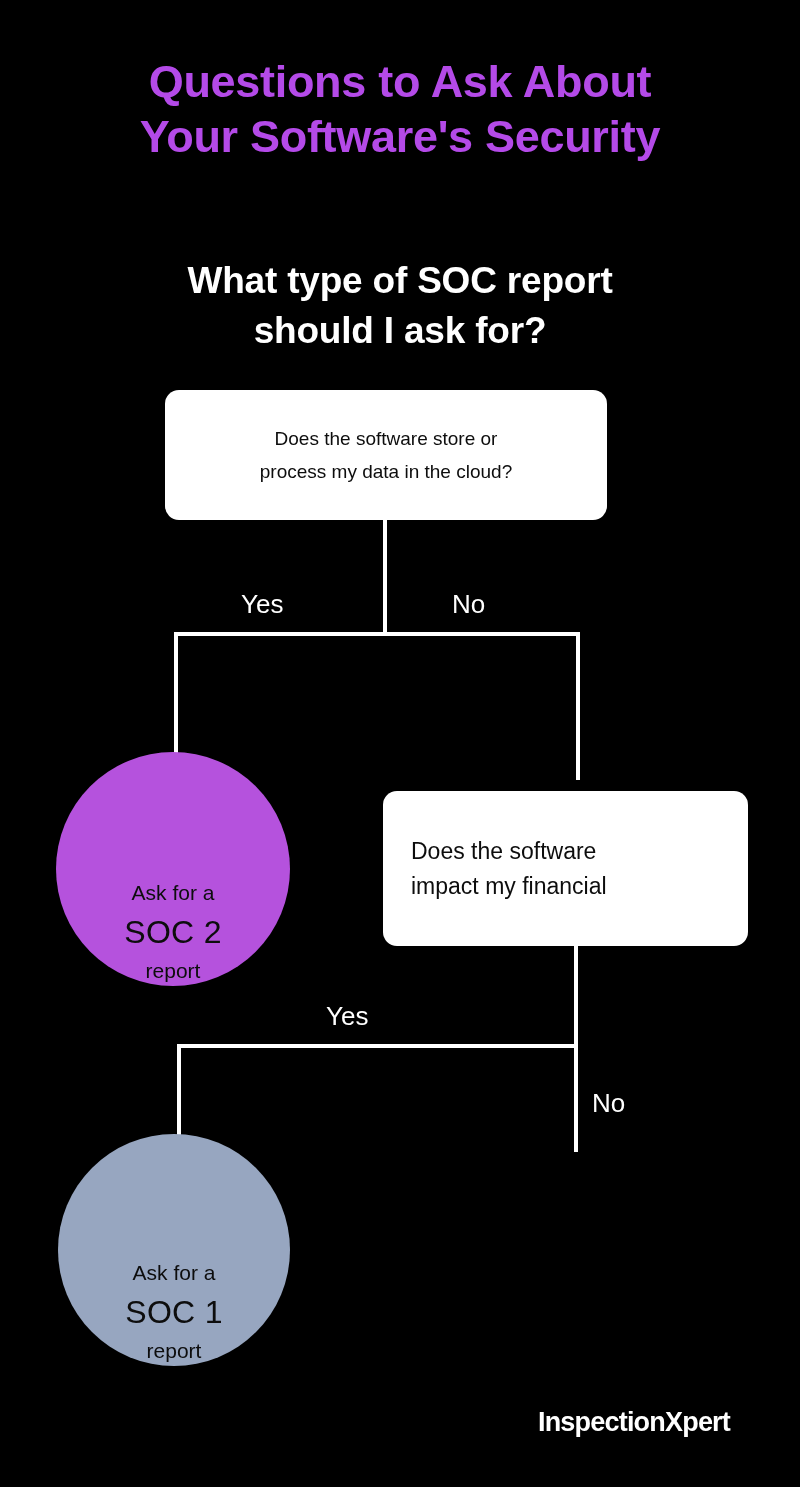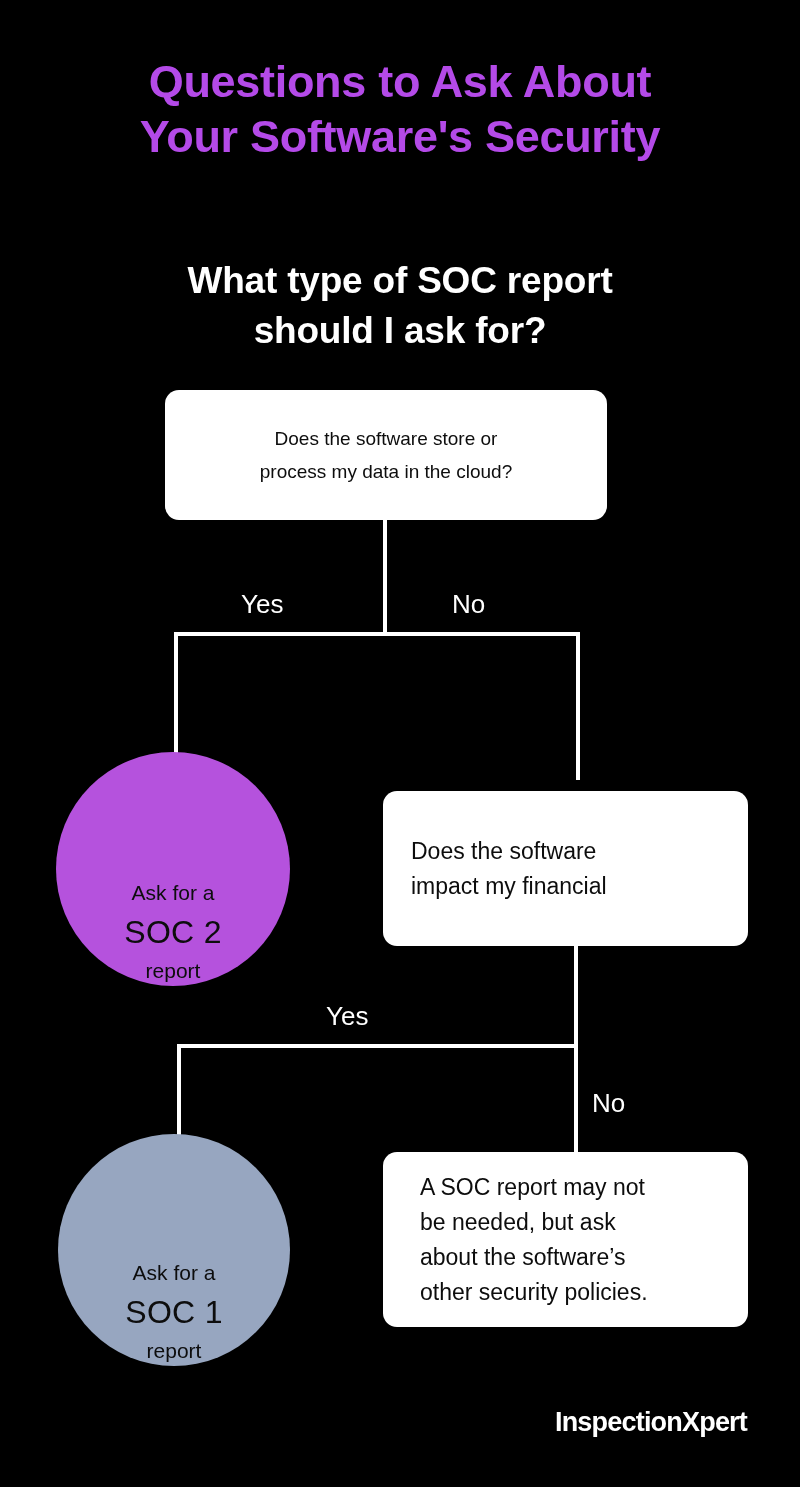--- a/index.html
+++ b/index.html
@@ -156,21 +156,21 @@
     z-index: 2;
   }
   #label-yes-1 { left: 241px; top: 589px; }
   #label-no-1  { left: 452px; top: 589px; }
   #label-yes-2 { left: 326px; top: 1001px; }
   #label-no-2  { left: 592px; top: 1088px; }
 
   
   #logo {
     position: absolute;
-    right: 53px;
+    right: 70px;
     top: 1405px;
     height: 34px;
     display: flex;
     align-items: center;
     color: #ffffff;
   }
   #logo .logo-text {
     font-size: 27px;
     font-weight: bold;
     letter-spacing: -0.8px;
@@ -221,24 +221,18 @@
     <span class="line">Does the software</span>
     <span class="line">impact my financial</span>
   </div>
 
   <div class="node-circle" id="circle-soc1">
     <span class="small">Ask for a</span>
     <span class="big">SOC 1</span>
     <span class="small">report</span>
   </div>
 
-  <div class="node-box" id="box-outcome">
-    <span class="line"> A SOC report may not</span>
-    <span class="line">be needed, but ask</span>
-    <span class="line">about the software’s</span>
-    <span class="line">other security policies.</span>
-  </div>
 
   <div id="logo">
     <span class="logo-text">InspectionXpert</span>
   </div>
 
 </div>
 
 </body></html>

